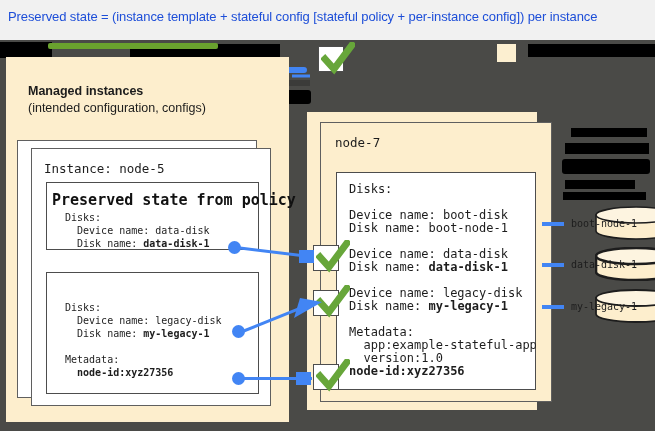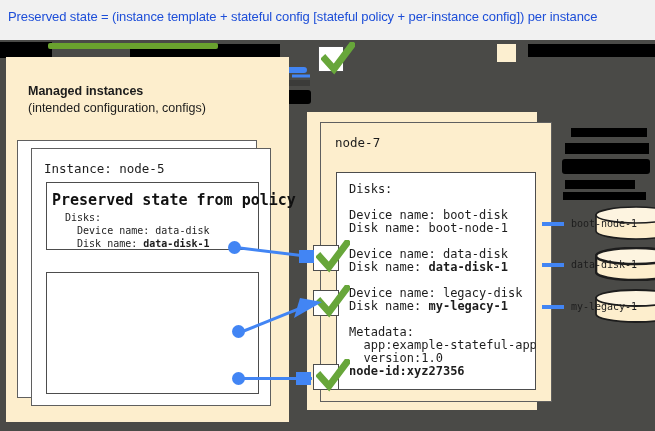--- a/index.html
+++ b/index.html
@@ -164,20 +164,26 @@
 </div>
 
 <div id="policy-box" class="mono-box">
   <div class="box-title">Preserved state from policy</div>
   <div class="box-body"><span>Disks:</span>
 <span>  Device name: data-disk</span>
 <span>  Disk name: <span class="bld">data-disk-1</span></span></div>
 </div>
 
 <div id="configs-box" class="mono-box">
+  <div class="box-body"><span>Disks:</span>
+<span>  Device name: legacy-disk</span>
+<span>  Disk name: <span class="bld">my-legacy-1</span></span>
+
+<span>Metadata:</span>
+<span class="bld">  <span>node-id:xyz27356</span></span></div>
 </div>
 
 <div id="right-panel"></div>
 <div id="node-card">
   <div id="node-title">node-7</div>
 </div>
 
 <div id="node-inner">
   <div id="node-inner-body"><span>Disks:</span>
 

